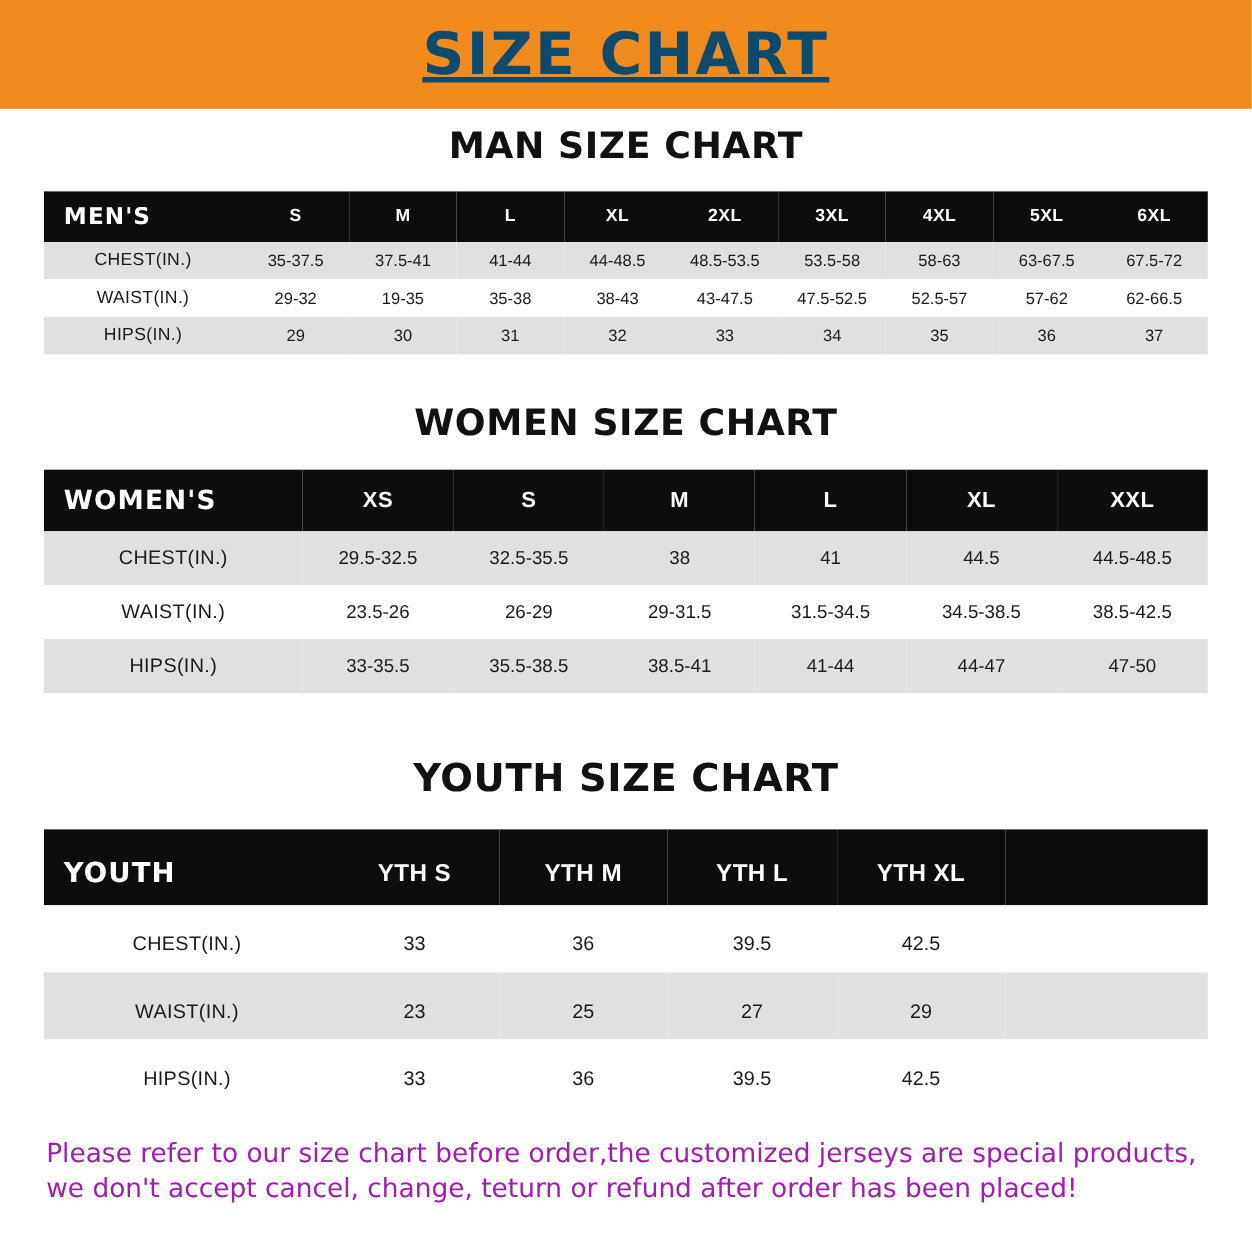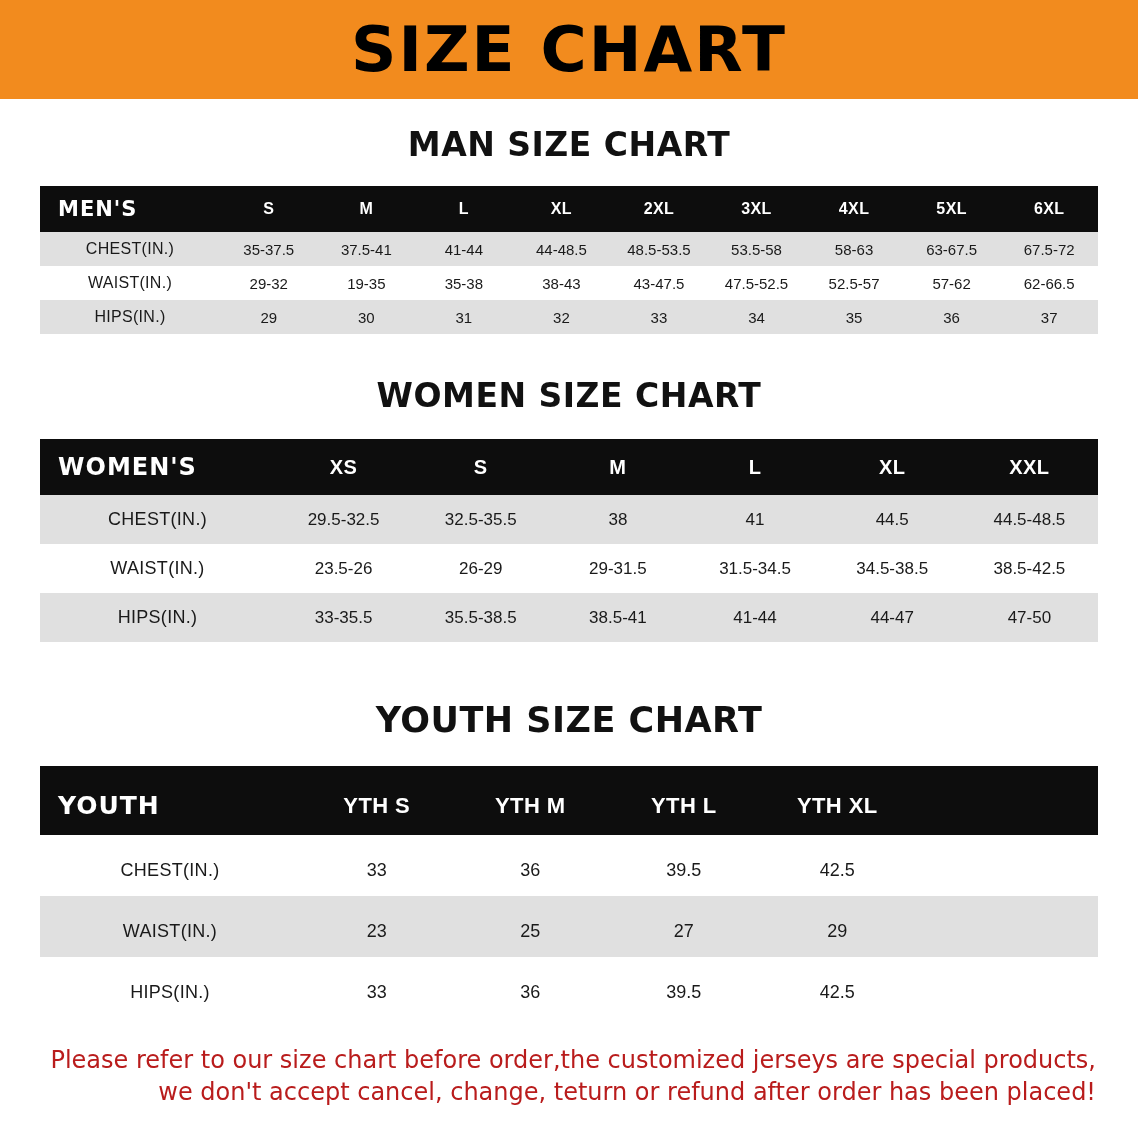--- a/index.html
+++ b/index.html
@@ -22,37 +22,38 @@
     height: 99px;
     background: #F28B1E;
     display: flex;
     align-items: center;
     justify-content: center;
     box-sizing: border-box;
   }
   .banner-title {
     font-family: "DejaVu Sans", sans-serif;
     font-weight: 700;
-    font-size: 63px;
+    font-size: 53px;
     letter-spacing: 2px;
-    color: #000000;
+    color: #0c4a6e;
     line-height: 1;
     white-space: nowrap;
+    text-decoration: underline;
   }
 
   
   .section-title {
     text-align: center;
     font-family: "DejaVu Sans", sans-serif;
     font-weight: 700;
     font-size: 33px;
     color: #111111;
     letter-spacing: 0.5px;
   }
-  .sec-man   { margin-top: 26px; margin-bottom: 22px; }
+  .sec-man   { margin-top: 14px; margin-bottom: 22px; }
   .sec-women { margin-top: 42px; margin-bottom: 24px; }
   .sec-youth { margin-top: 58px; margin-bottom: 26px; font-size: 35px; }
 
   
   .table-wrap {
     margin: 0 40px;
   }
   table.size {
     width: 100%;
     border-collapse: collapse;
@@ -112,22 +113,22 @@
   
   #youth-table thead th { font-size: 22px; }
   #youth-table thead th.rowlabel { font-size: 25px; }
   #youth-table thead th, #youth-table tbody td { padding-top: 25px; padding-bottom: 15px; }
   #youth-table tbody td { font-size: 18px; }
   #youth-table tbody td.rowlabel { font-size: 18px; }
 
   
   .note {
     margin: 26px 42px 0 42px;
-    text-align: right;
-    color: #b91c1c;
+    text-align: left;
+    color: #a21caf;
     font-family: "DejaVu Sans", sans-serif;
     font-size: 24px;
     line-height: 1.35;
   }
   .note div { white-space: nowrap; }
 </style>
 </head>
 <body>
 
 <div class="banner">

